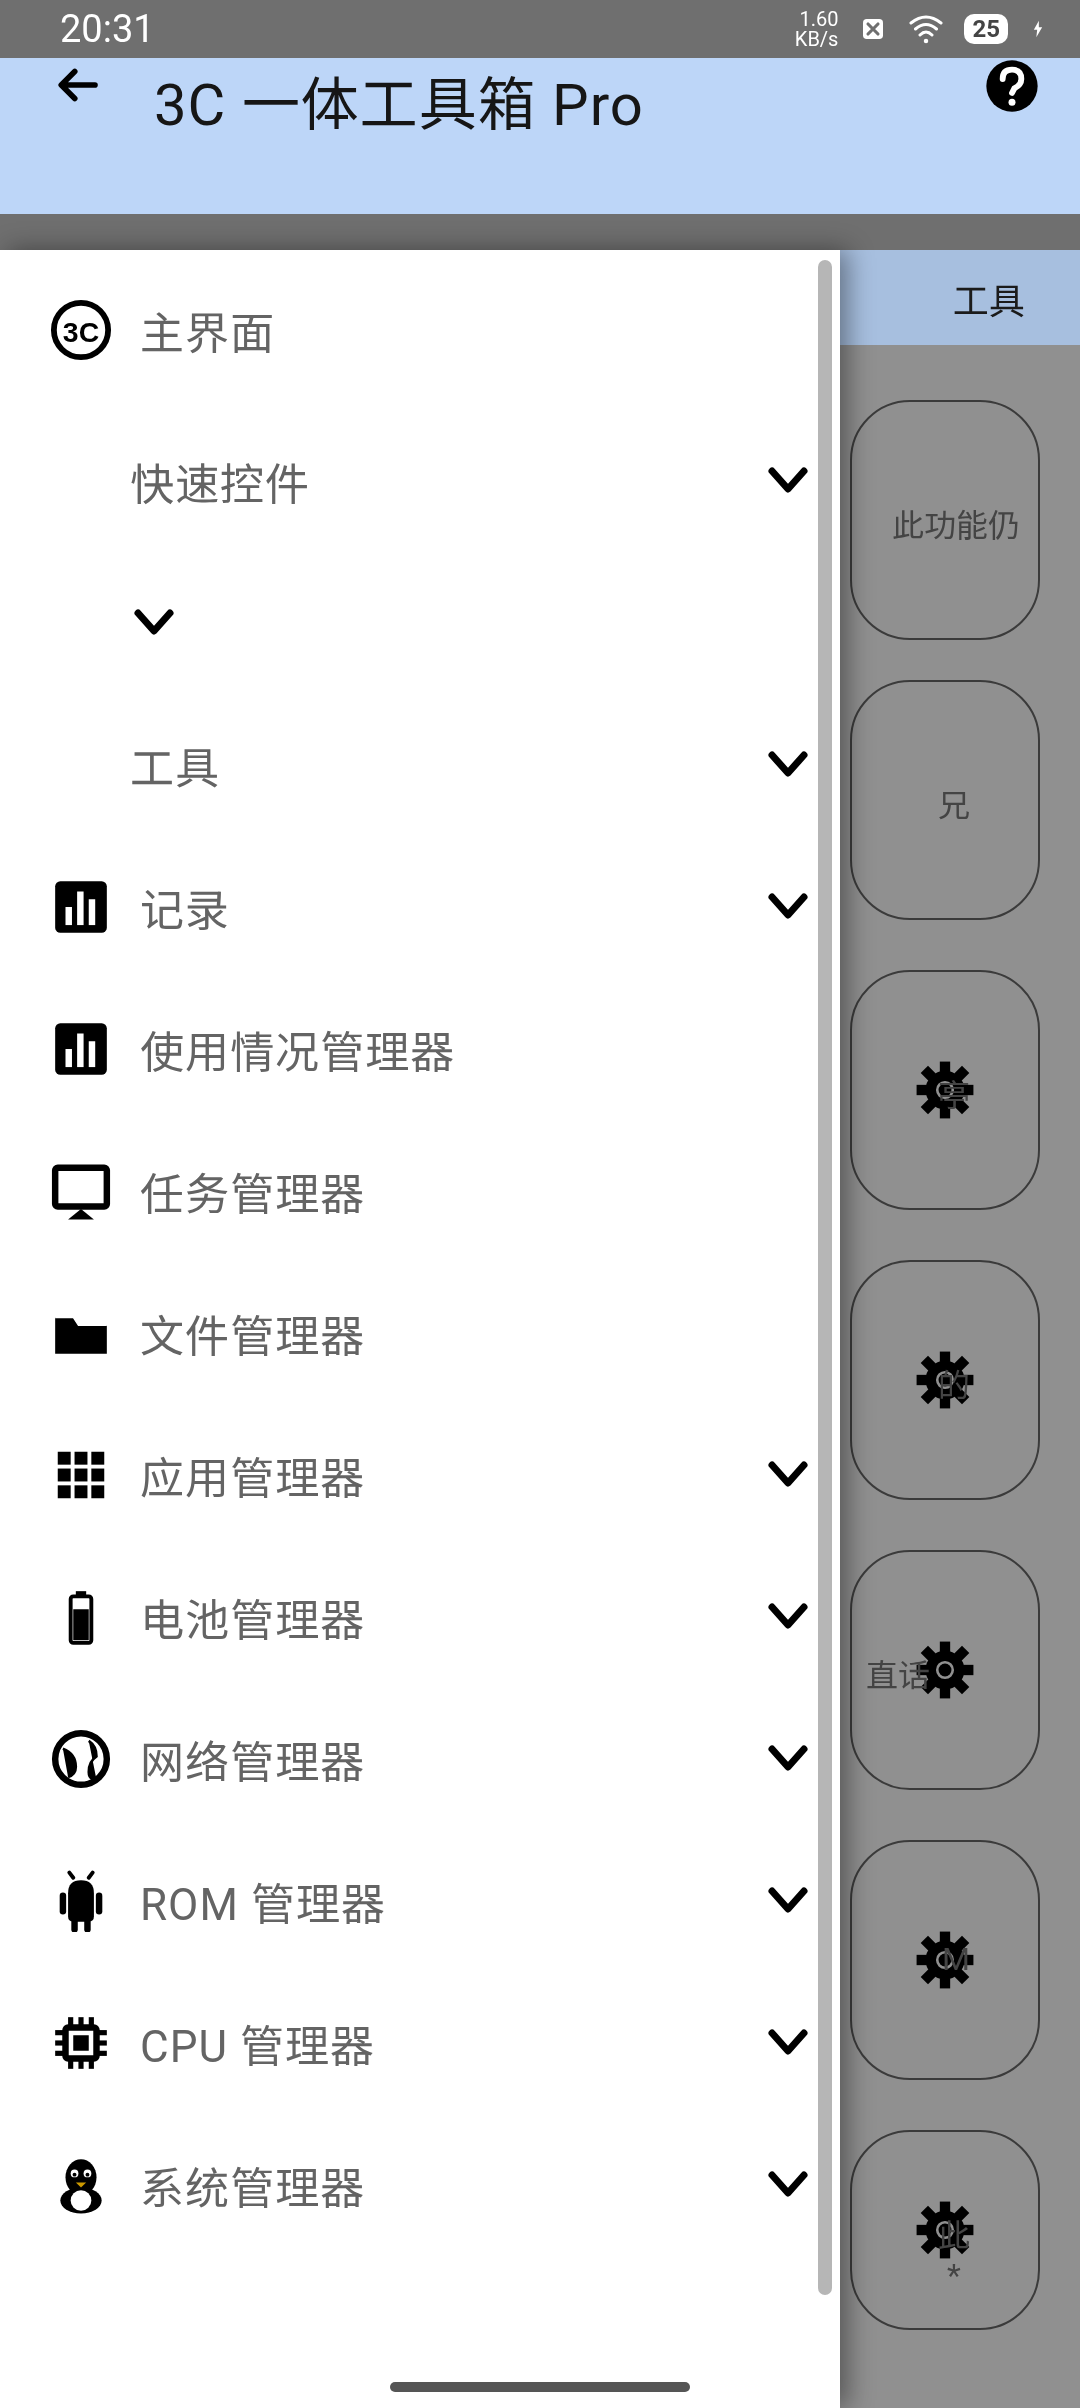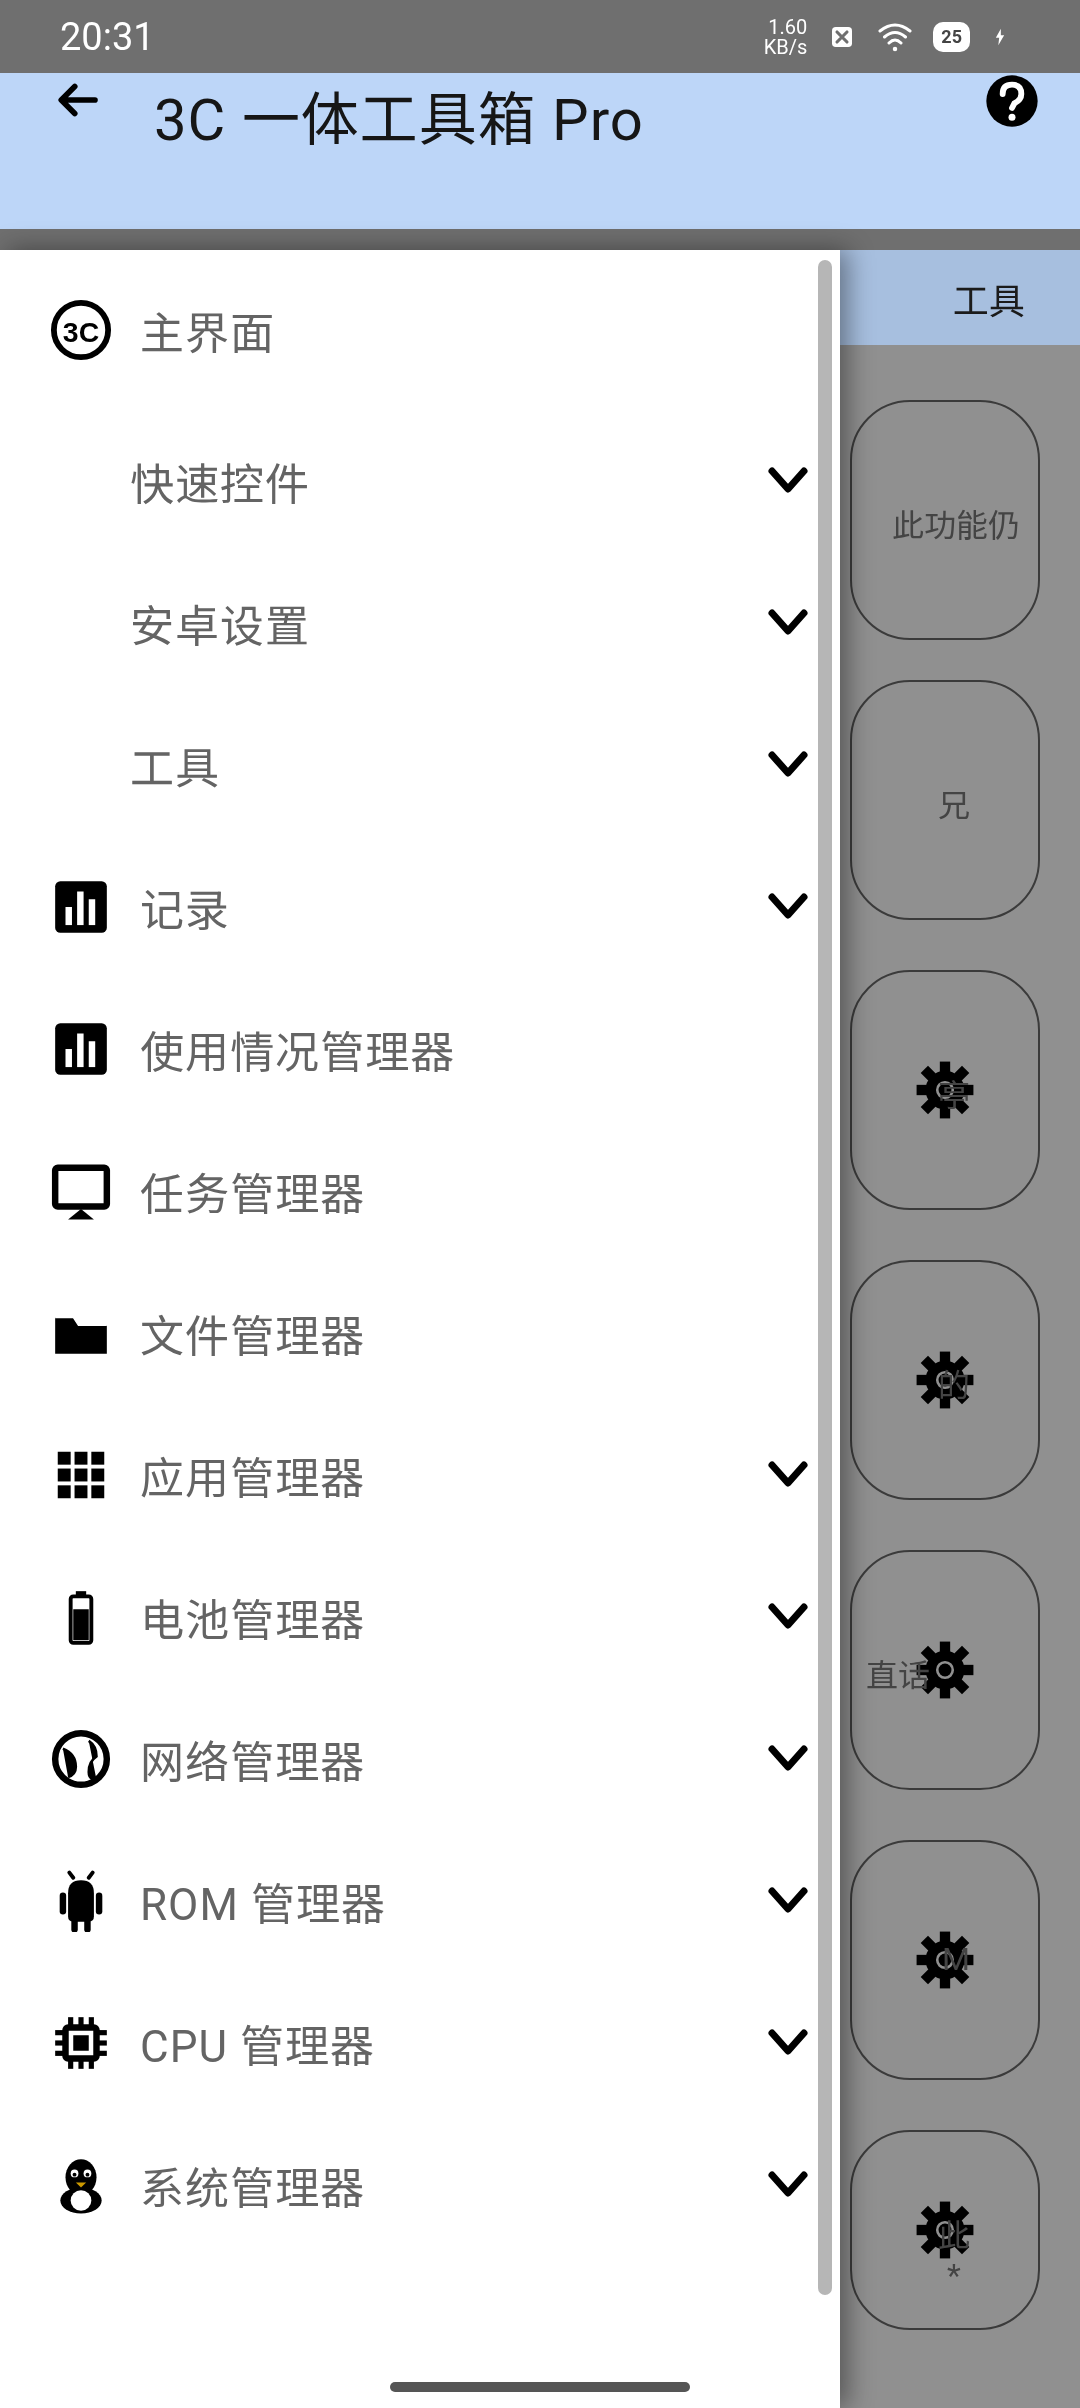--- a/index.html
+++ b/index.html
@@ -1,26 +1,26 @@
 <!DOCTYPE html>
 <html><head>
 <meta charset="utf-8">
 <style>
 * { margin: 0; padding: 0; box-sizing: border-box; }
 html, body { width: 1080px; height: 2408px; font-family: Roboto, "Noto Sans SC", sans-serif; overflow: hidden; background: #000; }
 
 .root { width: 1080px; height: 2408px; position: relative; background: #6f6f6f; }
 
 
-.status-bar { height: 73px; display: flex; align-items: center; justify-content: space-between; padding: 0 70px 0 60px; color: #fff; }
+.status-bar { height: 58px; display: flex; align-items: center; justify-content: space-between; padding: 0 32px 0 60px; color: #fff; }
 .status-time { font-size: 38px; font-weight: 400; }
 .status-right { display: flex; align-items: center; gap: 20px; }
 .status-kbps { font-size: 20px; line-height: 20px; text-align: right; }
 .ic { display: inline-flex; align-items: center; justify-content: center; }
-.batt { display: inline-flex; align-items: center; background: #fff; color: #444; border-radius: 10px; padding: 0 8px; height: 30px; font-size: 18px; font-weight: 700; }
+.batt { display: inline-flex; align-items: center; background: #fff; color: #444; border-radius: 10px; padding: 0 8px; height: 30px; font-size: 24px; font-weight: 700; }
 
 
 .header { height: 156px; background: #bdd6f8; display: flex; align-items: flex-start; padding: 0 40px 0 50px; gap: 50px; }
 .h-title { font-size: 58px; color: #161616; flex: 1; letter-spacing: 1px; }
 
 
 .backdrop { position: absolute; top: 250px; left: 0; right: 0; bottom: 0; background: #909090; }
 .backdrop .tabstrip { height: 95px; background: #a7bfdf; display: flex; justify-content: flex-end; align-items: center; padding-right: 55px; }
 .backdrop .tabstrip span { font-size: 36px; color: #1b1b1b; }
 .backdrop .card { width: 190px; height: 240px; border: 2px solid #3b3b3b; border-radius: 60px; position: absolute; right: 40px; display: flex; align-items: center; justify-content: center; }
@@ -264,21 +264,20 @@
           </div>
           <div class="row sub">
             <span class="label">快速控件</span>
             <span class="chev">
               <svg width="48" height="48" viewBox="0 0 48 48">
                 <use href="#i-chev-down"></use>
               </svg>
             </span>
           </div>
           <div class="row sub">
-            <span class="label">安卓设置</span>
             <span class="chev">
               <svg width="48" height="48" viewBox="0 0 48 48">
                 <use href="#i-chev-down"></use>
               </svg>
             </span>
           </div>
           <div class="row sub">
             <span class="label">工具</span>
             <span class="chev">
               <svg width="48" height="48" viewBox="0 0 48 48">

